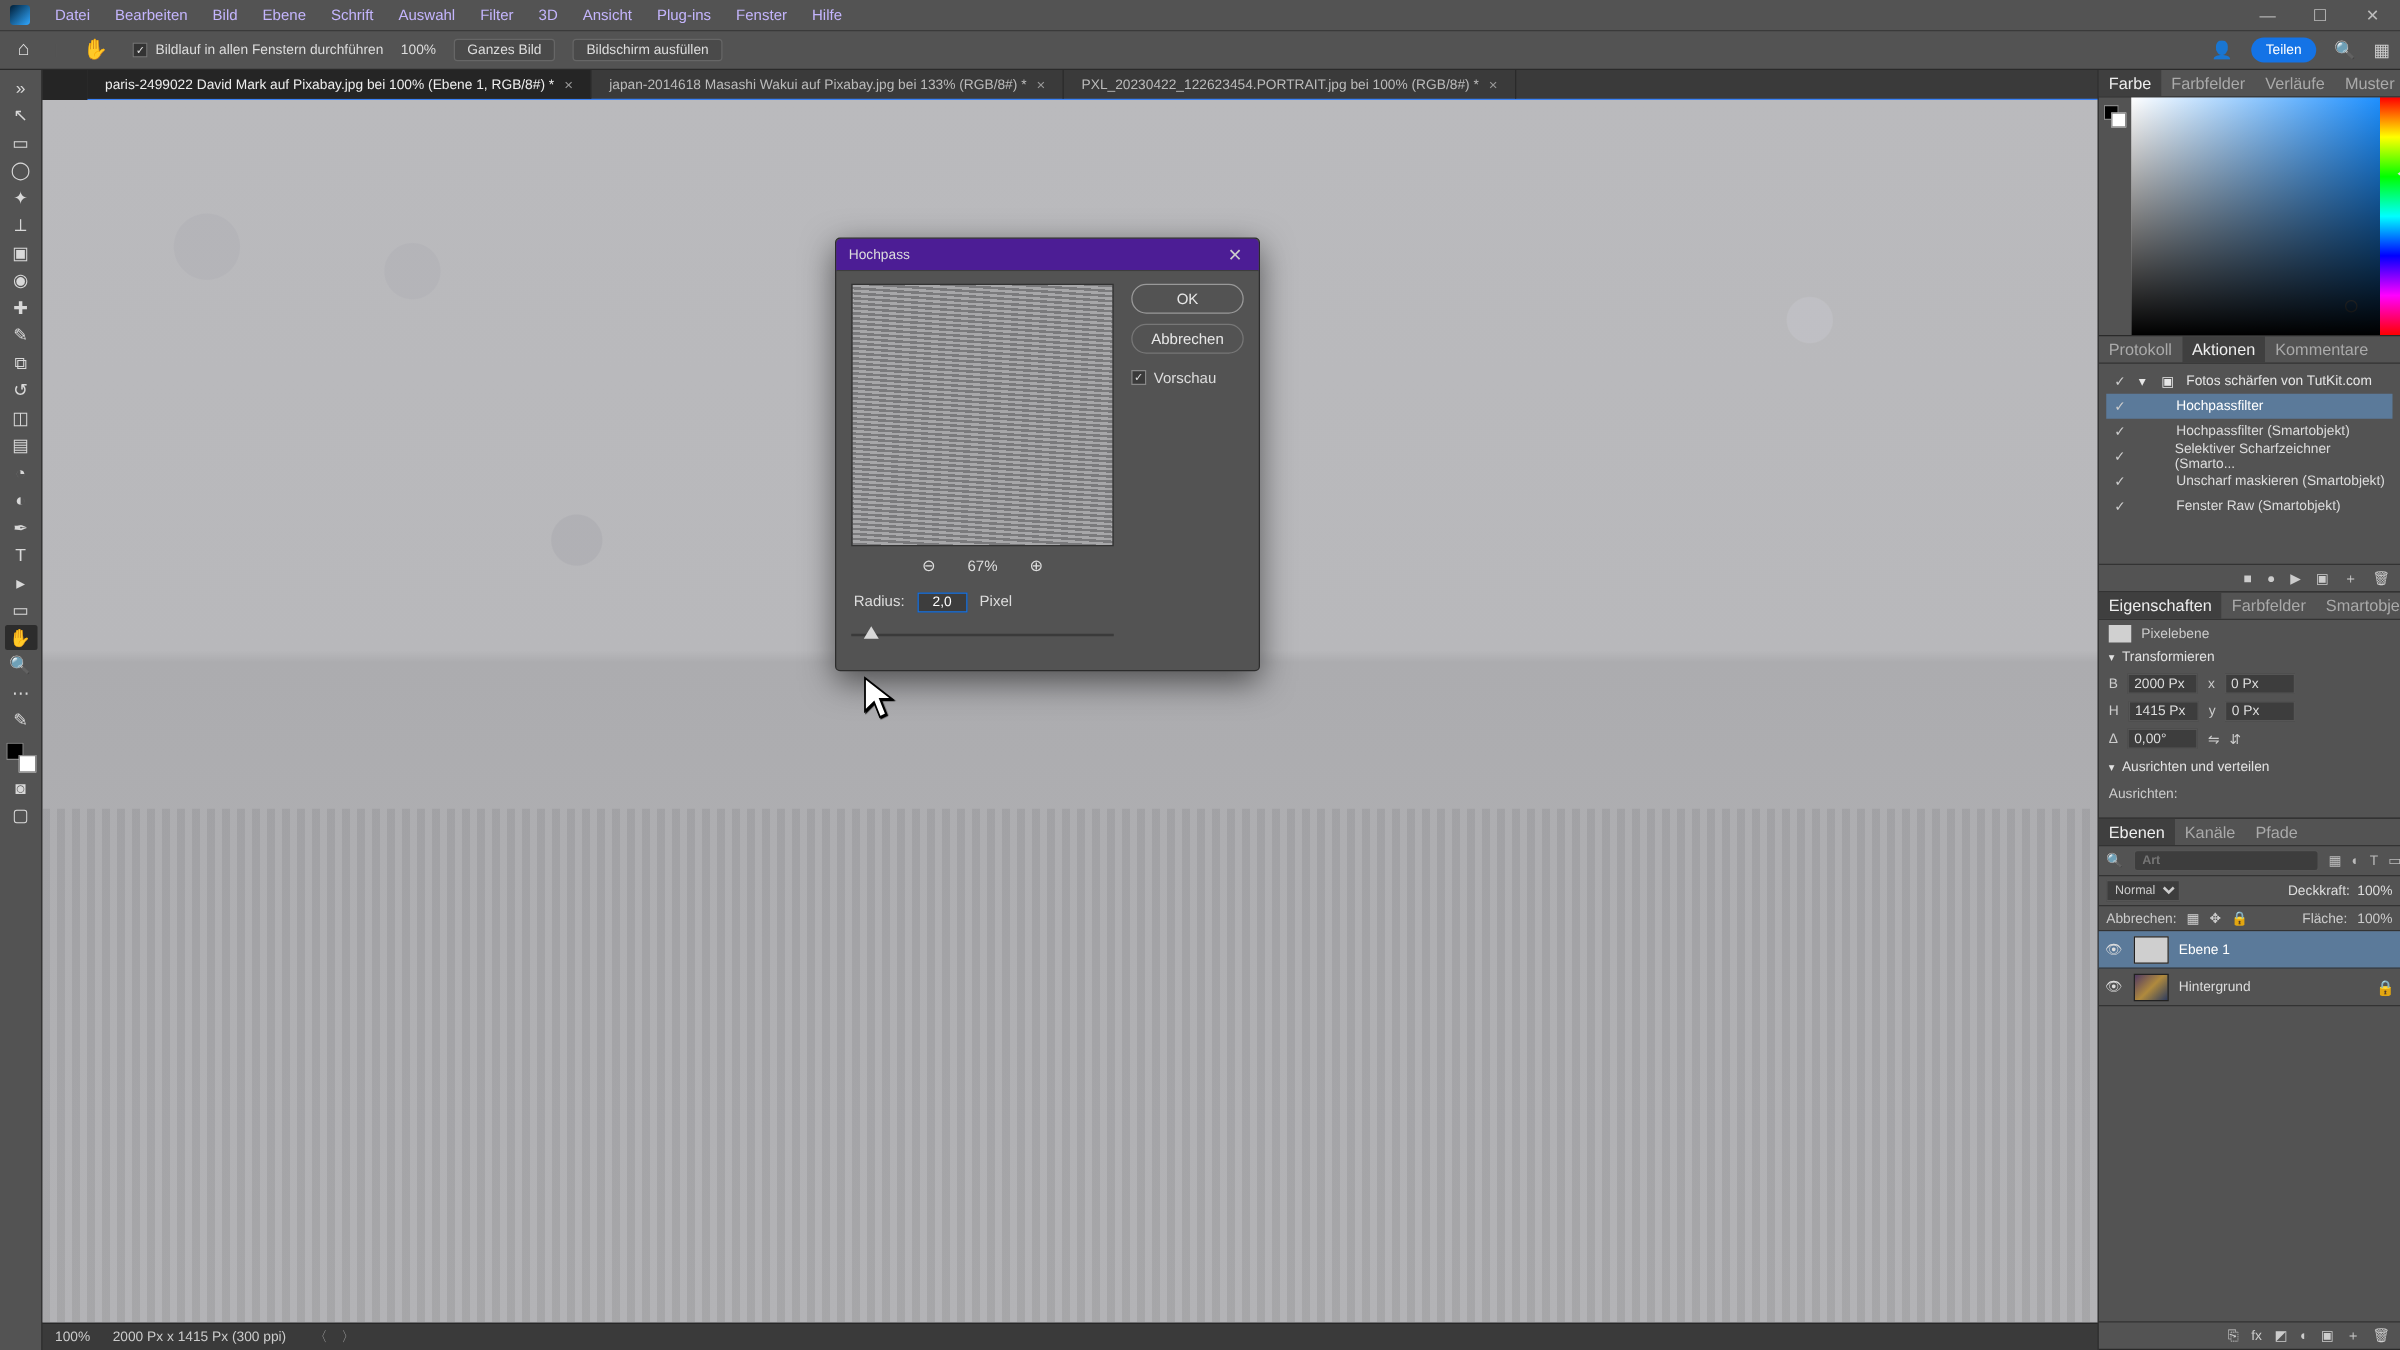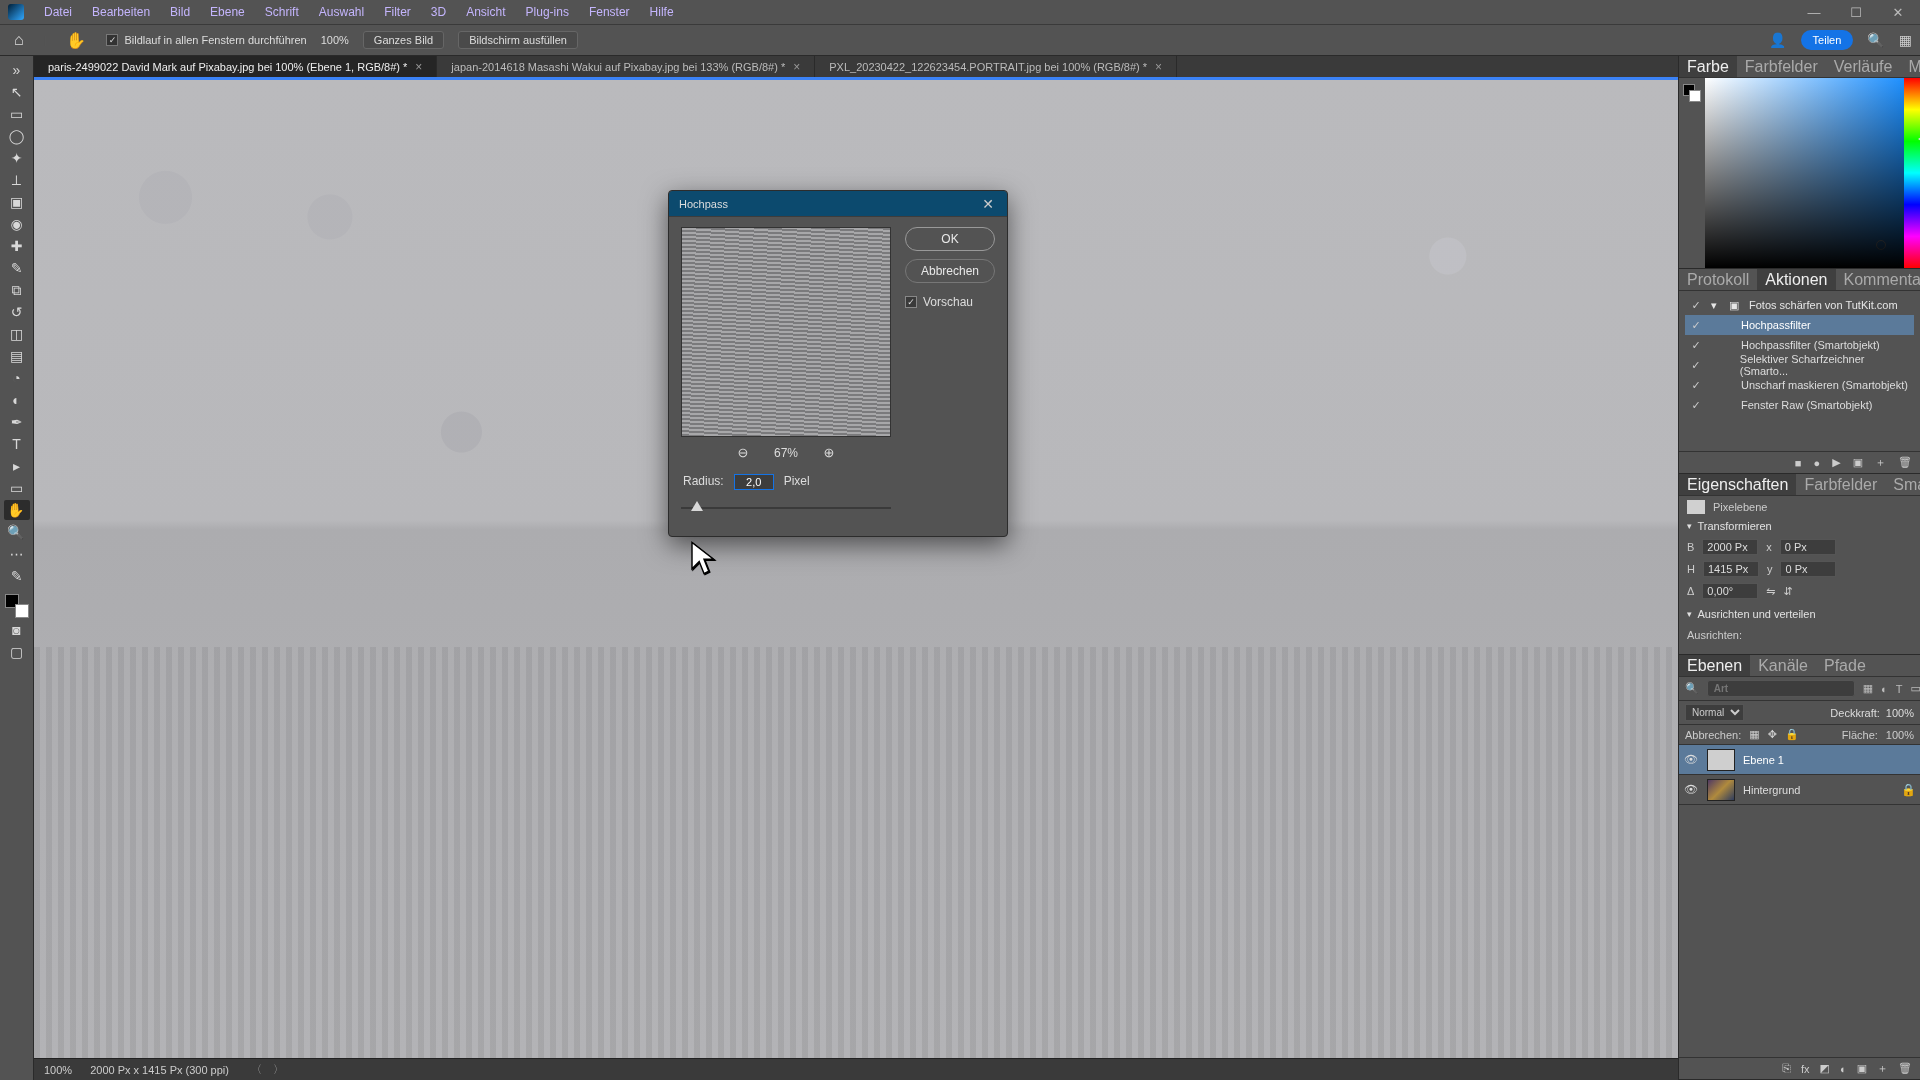--- a/index.html
+++ b/index.html
@@ -29,21 +29,21 @@
   
   .toolbox { width: 34px; background: #535353; border-right: 1px solid #2a2a2a; display: flex; flex-direction: column; align-items: center; padding-top: 4px; gap: 2px; }
   .tool { width: 26px; height: 20px; display: flex; align-items: center; justify-content: center; font-size: 14px; color: #d8d8d8; border-radius: 2px; }
   .tool.active { background: #2c2c2c; }
   .swatches { width: 24px; height: 24px; position: relative; margin-top: 6px; }
   .swatches .fg { position: absolute; top: 0; left: 0; width: 14px; height: 14px; background: #000; border: 1px solid #888; }
   .swatches .bg { position: absolute; bottom: 0; right: 0; width: 14px; height: 14px; background: #fff; border: 1px solid #888; }
 
   
   .docarea { flex: 1; display: flex; flex-direction: column; background: #252525; position: relative; }
-  .tabs { height: 24px; background: #3a3a3a; display: flex; align-items: stretch; font-size: 11px; color: #bbb; border-bottom: 3px solid #3b82f6; }
+  .tabs { height: 24px; background: #3a3a3a; display: flex; align-items: stretch; font-size: 11px; color: #bbb; border-bottom: 1px solid #3b82f6; margin-left: 36px; }
   .tab { display: flex; align-items: center; padding: 0 14px; border-right: 1px solid #2a2a2a; gap: 8px; white-space: nowrap; }
   .tab.active { background: #252525; color: #eee; }
   .tab .close { font-size: 12px; color: #999; }
   .canvas { flex: 1; position: relative; display: flex; align-items: center; justify-content: center; }
   .image-surrogate {
     width: 100%; height: 100%;
     background:
       radial-gradient(circle at 86% 18%, rgba(190,190,195,.9) 0 18px, transparent 19px),
       radial-gradient(circle at 8% 12%, rgba(175,175,180,.7) 0 26px, transparent 27px),
       radial-gradient(circle at 18% 14%, rgba(175,175,180,.7) 0 22px, transparent 23px),
@@ -58,21 +58,21 @@
   }
   .statusbar { height: 22px; background: #3a3a3a; border-top: 1px solid #222; display: flex; align-items: center; padding: 0 10px; gap: 18px; font-size: 11px; color: #ccc; }
   .statusbar .arrows { margin-left: 4px; letter-spacing: 4px; color: #999; }
 
   
   .dialog {
     position: absolute; left: 634px; top: 110px; width: 340px;
     background: #535353; border: 1px solid #2c2c2c; box-shadow: 0 8px 26px rgba(0,0,0,.55);
     border-radius: 4px; z-index: 50; color: #ddd;
   }
-  .dlg-title { height: 26px; display: flex; align-items: center; padding: 0 10px; border-bottom: 1px solid #3d3d3d; background: #0c4a6e; border-radius: 4px 4px 0 0; }
+  .dlg-title { height: 26px; display: flex; align-items: center; padding: 0 10px; border-bottom: 1px solid #3d3d3d; background: #4c1d95; border-radius: 4px 4px 0 0; }
   .dlg-title .x { margin-left: auto; font-size: 14px; color: #ccc; width: 18px; text-align: center; }
   .dlg-body { padding: 10px 12px 18px 12px; display: flex; gap: 14px; }
   .dlg-left { flex: 1; }
   .preview {
     width: 210px; height: 210px; background:
       repeating-linear-gradient(4deg, #7a7a7c 0 2px, #a7a7a9 2px 4px),
       repeating-linear-gradient(-6deg, rgba(0,0,0,.08) 0 2px, transparent 2px 6px);
     border: 1px solid #333;
   }
   .zoomrow { display: flex; align-items: center; justify-content: center; gap: 22px; margin-top: 8px; font-size: 12px; color: #ddd; }
@@ -91,21 +91,21 @@
   
   .cursor {
     position: absolute; left: 655px; top: 460px; width: 30px; height: 36px; z-index: 60;
     pointer-events: none;
   }
   .cursor svg { filter: drop-shadow(1px 1px 0 #000); }
 
   
   .panels { width: 242px; background: #535353; display: flex; flex-direction: column; border-left: 1px solid #2a2a2a; }
   .panel { border-bottom: 1px solid #2a2a2a; }
-  .panel-tabs { display: flex; height: 22px; font-size: 16px; color: #aaa; border-bottom: 1px solid #333; }
+  .panel-tabs { display: flex; height: 22px; font-size: 13px; color: #aaa; border-bottom: 1px solid #333; }
   .ptab { padding: 0 8px; display: flex; align-items: center; }
   .ptab.active { background: #3f3f3f; color: #eee; }
   .panel-body { padding: 4px 6px; }
 
   
   .color-picker { display: flex; height: 190px; }
   .cp-swatch { width: 26px; padding: 6px 4px; }
   .cp-swatch .sw { position: relative; width: 18px; height: 18px; }
   .cp-swatch .sw .fg { position: absolute; top:0; left:0; width:12px;height:12px;background:#000;border:1px solid #888;}
   .cp-swatch .sw .bg { position: absolute; bottom:0; right:0; width:12px;height:12px;background:#fff;border:1px solid #888;}

